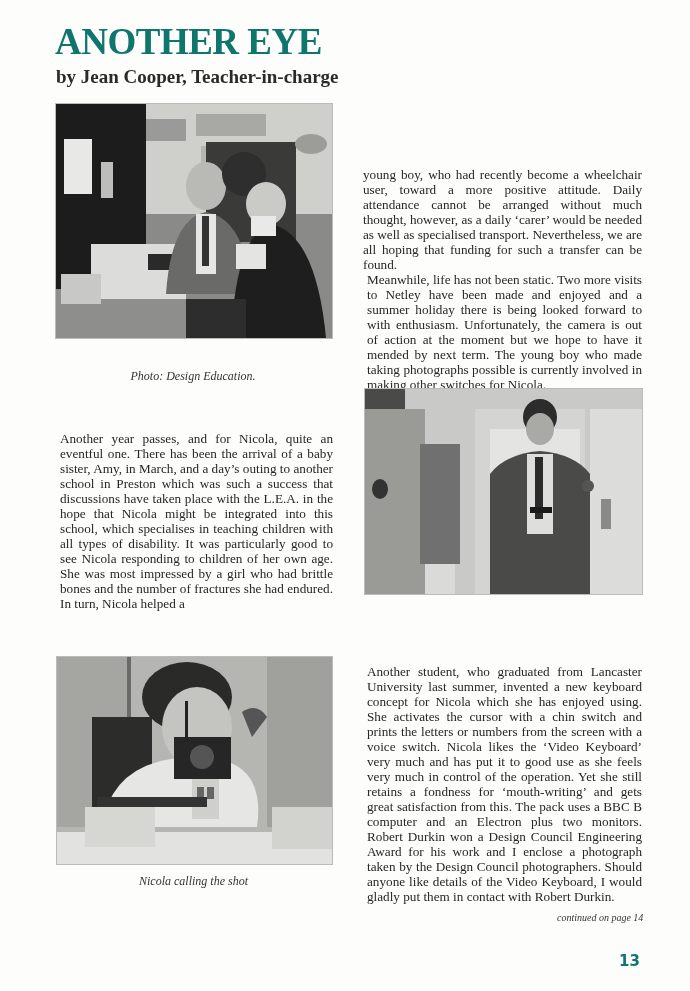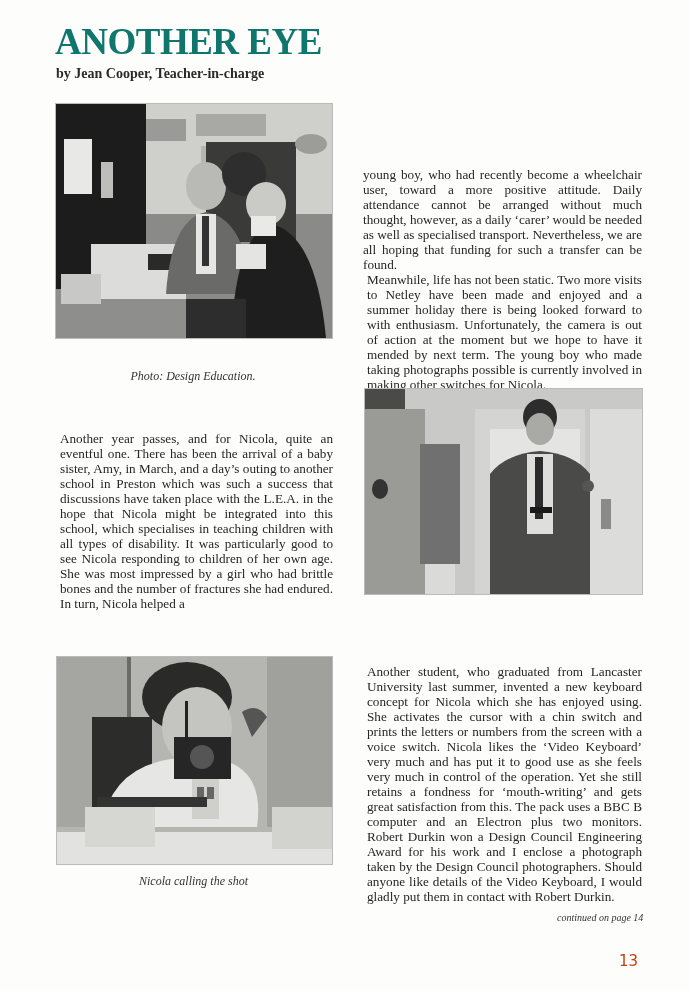--- a/index.html
+++ b/index.html
@@ -7,36 +7,36 @@
     width: 690px; height: 991px; position: relative; overflow: hidden;
     background: #fdfdfc; color: #262626;
     font-family: "Liberation Serif", "DejaVu Serif", serif;
   }
   .abs { position: absolute; }
   .title {
     left: 55px; top: 22px; margin: 0;
     font-size: 37px; font-weight: bold; letter-spacing: -0.5px; color: #0f766e;
     line-height: 40px;
   }
-  .byline { left: 56px; top: 66px; font-size: 14px; font-weight: bold; color: #2a2a2a; }
+  .byline { left: 56px; top: 66px; font-size: 19px; font-weight: bold; color: #2a2a2a; }
   .photo {
     border: 1px solid #bbb; overflow: hidden;
   }
   .photo svg { display: block; width: 100%; height: 100%; }
   .caption {
     font-style: italic; font-size: 12px; text-align: center; color: #333; line-height: 16px;
   }
   .col {
     font-size: 13.2px; line-height: 15px; text-align: justify; color: #262626;
   }
   .col p { margin: 0; text-indent: 0; }
   .col p + p { margin-top: 0; }
   .indent { padding-left: 4px; }
   .cont { font-style: italic; font-size: 10px; color: #333; }
-  .pagenum { font-family: "DejaVu Sans", sans-serif; font-size: 15px; color: #c2410c; font-weight: 400; }
+  .pagenum { font-family: "DejaVu Sans", sans-serif; font-size: 15px; color: #0f766e; font-weight: 700; }
 </style>
 </head>
 <body>
 
 <h1 class="abs title">ANOTHER EYE</h1>
 <div class="abs byline">by Jean Cooper, Teacher-in-charge</div>
 
 <div class="abs photo" style="left:55px; top:103px; width:276px; height:234px;">
   <svg viewBox="0 0 276 234" preserveAspectRatio="none">
     <rect width="276" height="234" fill="#8a8a88"></rect>

